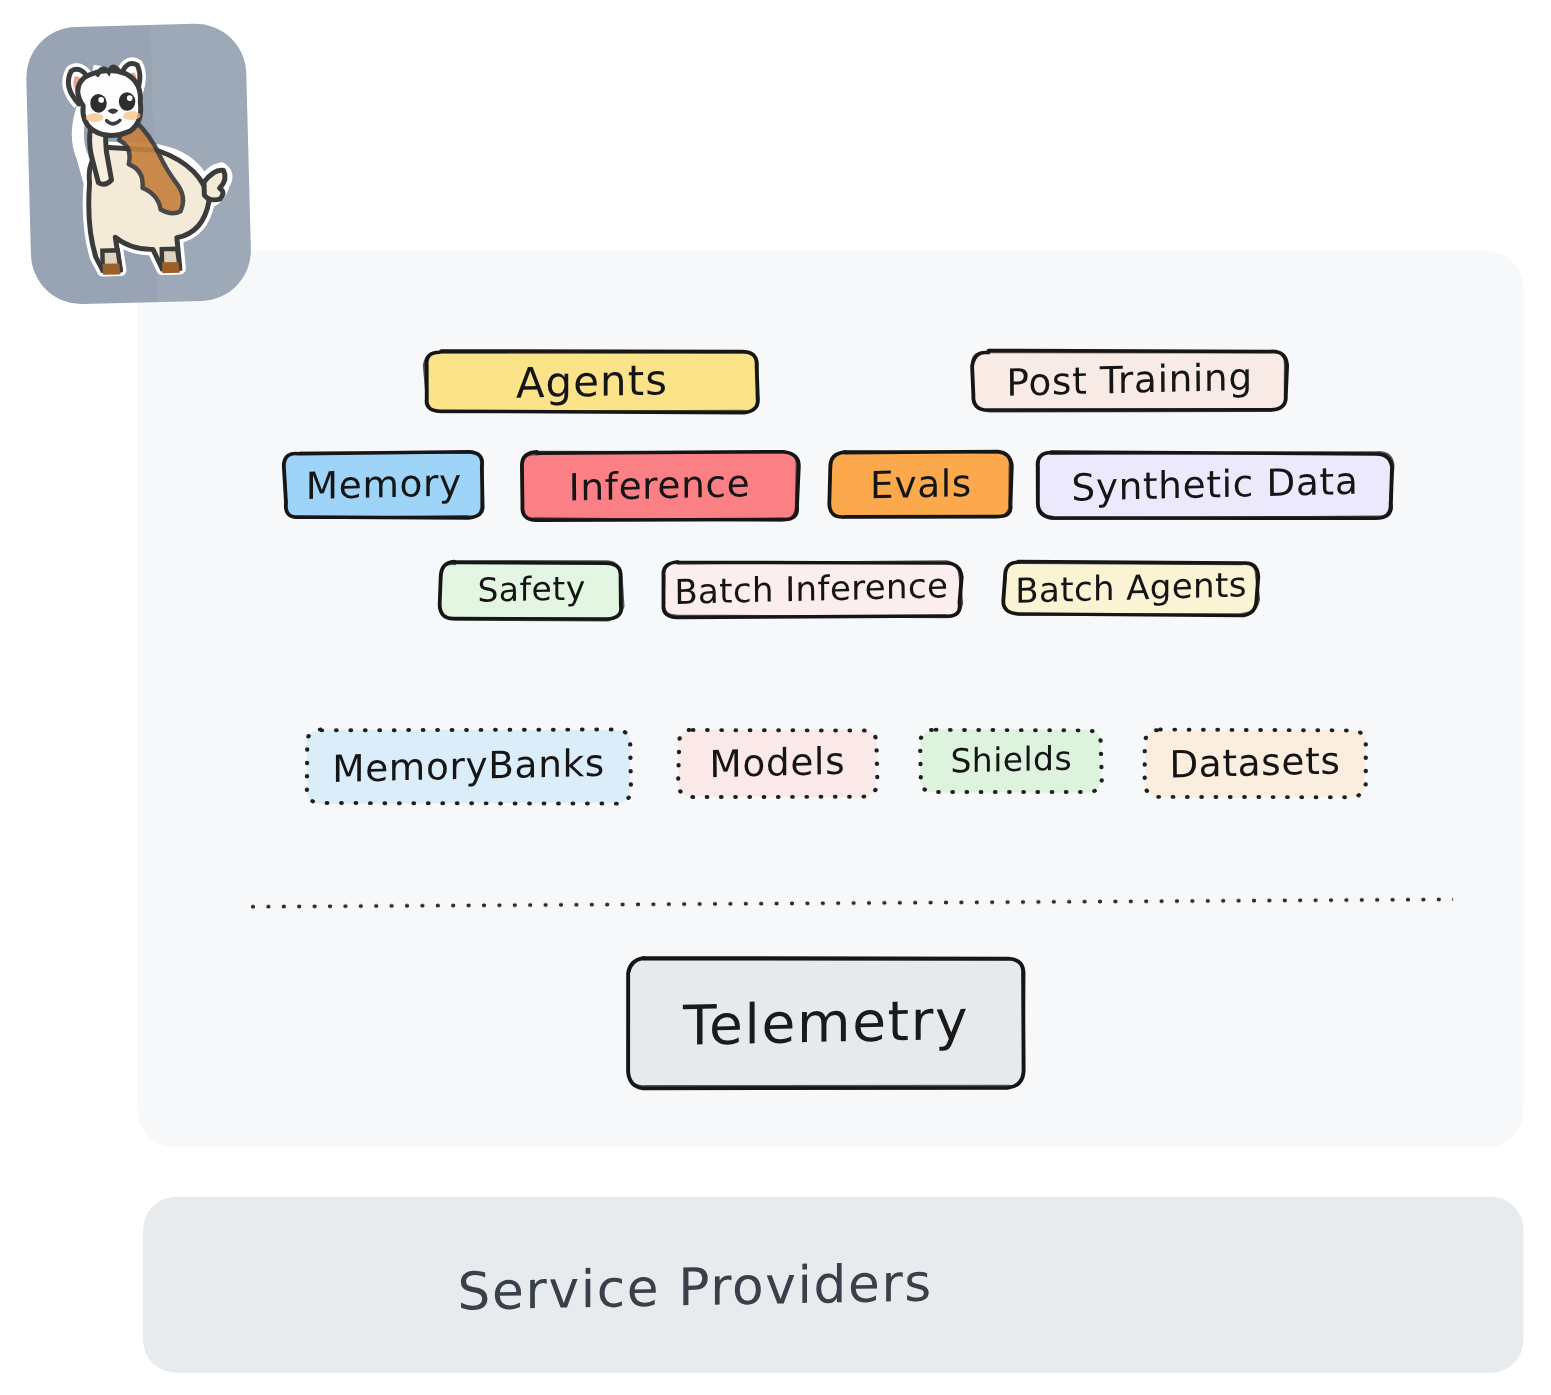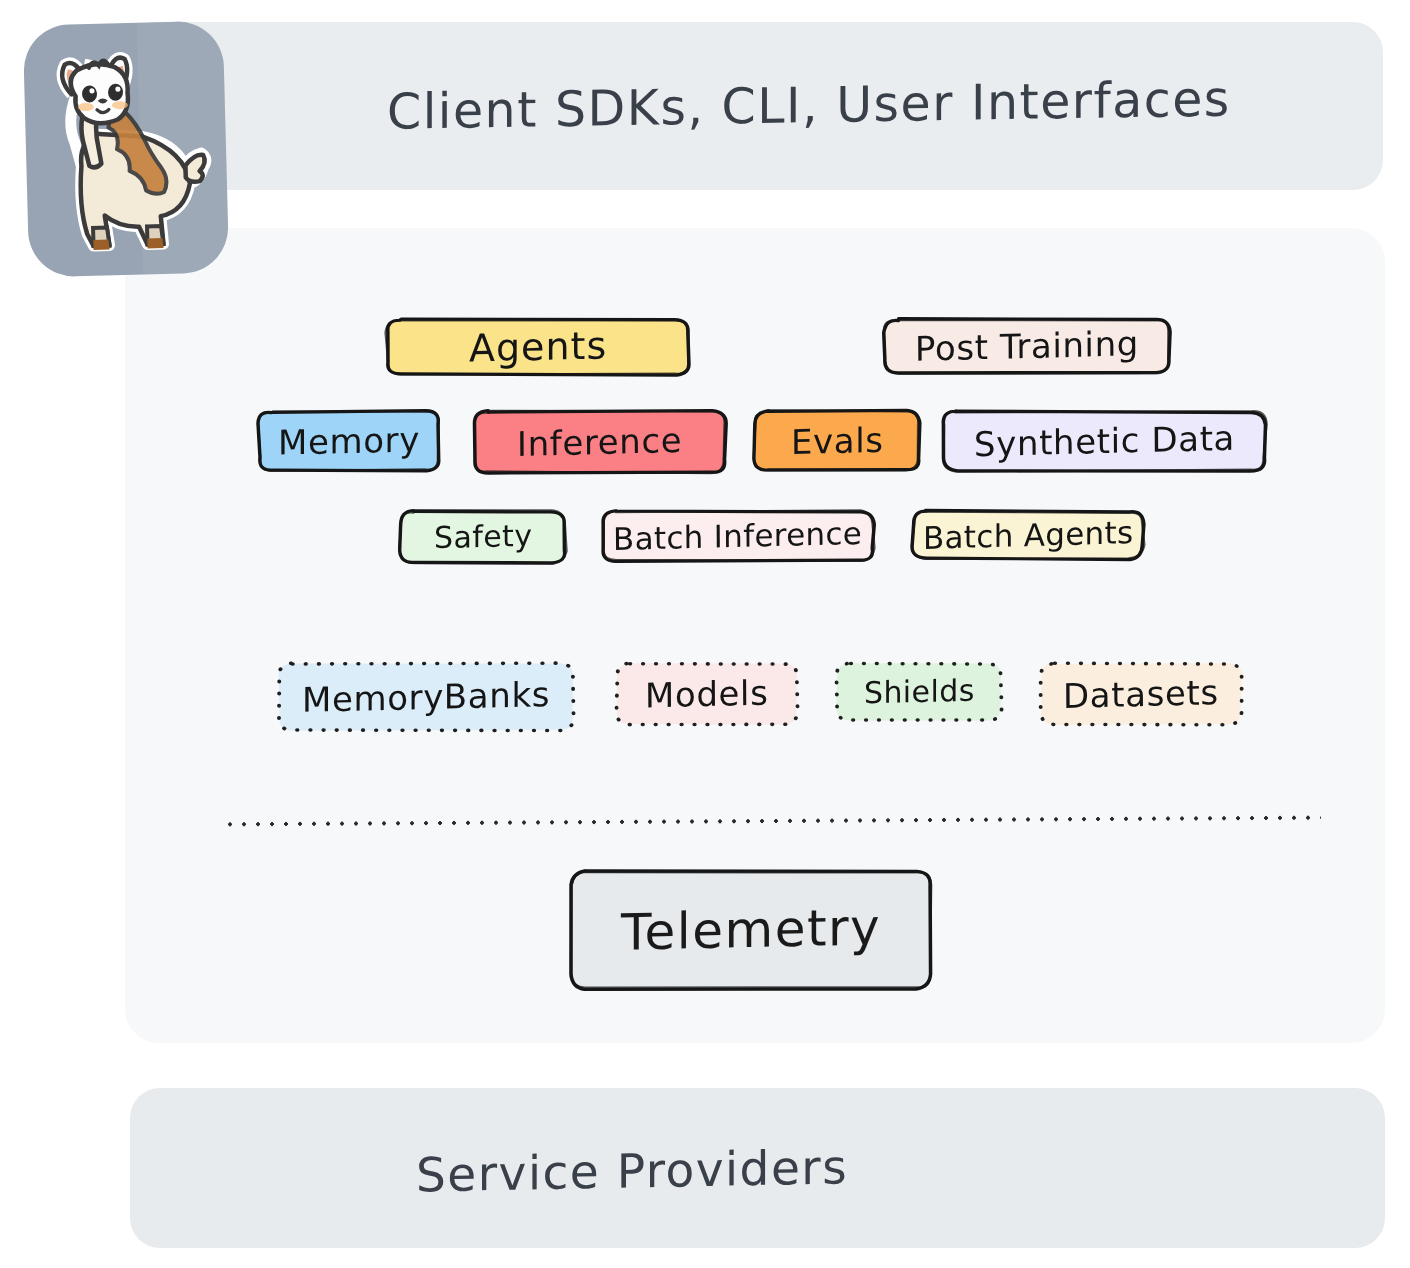--- a/index.html
+++ b/index.html
@@ -180,23 +180,20 @@
     transform: skewY(-1.1deg);
     white-space: nowrap;
     padding-right: 250px;
   }
 </style>
 </head>
 <body>
 
 <div id="stage">
 
-  <div class="header-bar">
-    <div class="header-title">Client SDKs, CLI, User Interfaces</div>
-  </div>
 
   <div class="logo-badge">
     <div class="sheen"></div>
     <svg class="logo-svg" viewBox="0 0 186 224">
       <g stroke="#ffffff" stroke-width="11" stroke-linejoin="round" fill="none">
         <path d="M60 22 L52 56 M86 20 L92 54"></path>
         <path d="M44 58 Q34 84 42 104 L48 128 Q44 168 52 196 L58 208 L74 208 L70 178
                  Q84 190 104 190 L112 208 L128 208 L126 180
                  Q150 176 156 148 Q166 146 170 132 Q176 124 168 118 Q158 120 152 130
                  Q140 106 110 100 L60 96 Q50 76 56 58 Q52 46 44 58 Z"></path>

